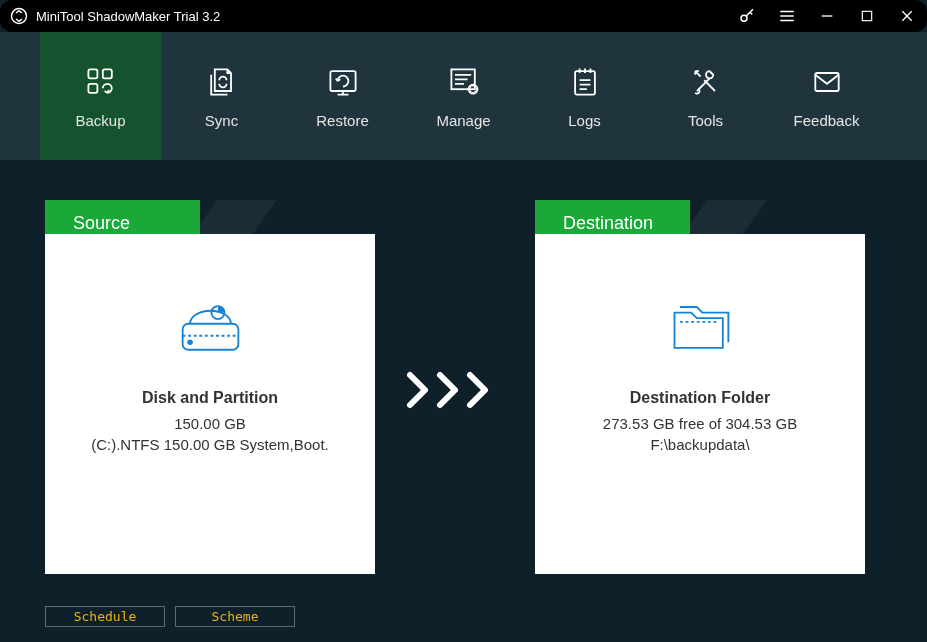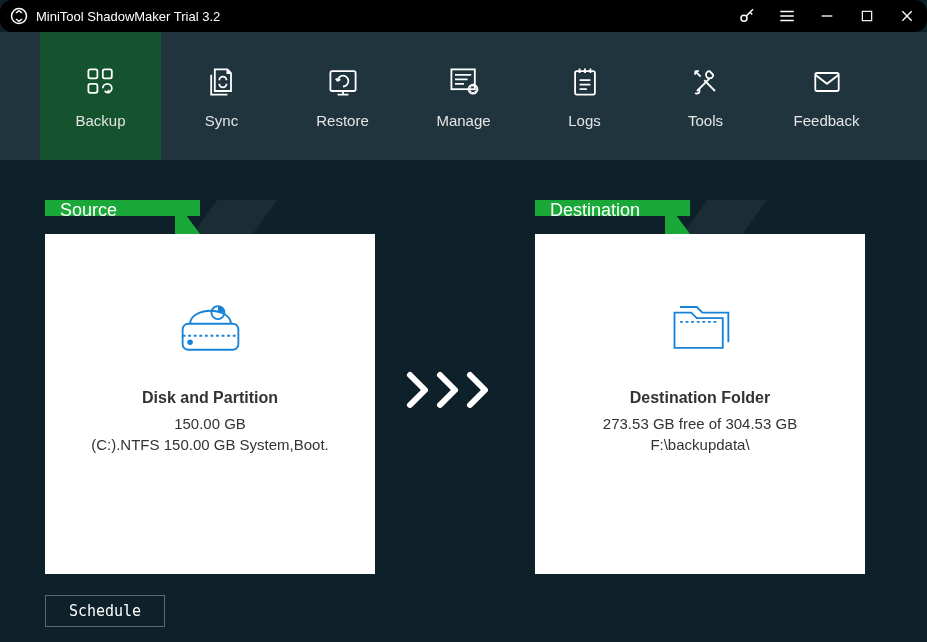--- a/index.html
+++ b/index.html
@@ -50,23 +50,24 @@
 .panel {
   width: 330px;
 }
 .panel-header {
   position: relative;
   height: 34px;
 }
 .panel-tab {
   position: absolute;
   left: 0; top: 0;
-  height: 16px;
-  display: flex;
-  align-items: flex-start;
+  height: 34px;
+  display: flex;
+  align-items: flex-end;
+  padding-left: 13px;
 }
 .panel-tab::before {
   content: "";
   position: absolute;
   left: 0; top: 0; bottom: 0;
   width: 155px;
   background: #1aa838;
   z-index: 1;
 }
 .panel-tab::after {
@@ -119,25 +120,25 @@
 }
 .footer {
   position: absolute;
   bottom: 15px;
   left: 45px; right: 45px;
   display: flex;
   justify-content: space-between;
 }
 .footer-left, .footer-right { display: flex; gap: 10px; }
 .btn {
-  height: 32px;
+  height: 21px;
   border: 1px solid #5a6a72;
   background: transparent;
-  color: #ffffff;
-  font-size: 15px;
+  color: #eab308;
+  font-size: 13px;
   padding: 0 30px;
   cursor: pointer;
   display: flex;
   align-items: center;
   justify-content: center;
   font-family: monospace;
 }
 .btn-wide { width: 120px; padding: 0; }
 .backup-container {
   display: flex;
@@ -308,14 +309,15 @@
       <div class="panel-title">Destination Folder</div>
       <div class="panel-line">273.53 GB free of 304.53 GB</div>
       <div class="panel-line">F:\backupdata\</div>
     </div>
   </div>
 </div>
 
 <div class="footer">
   <div class="footer-left">
     <button class="btn btn-wide">Schedule</button>
+    <button class="btn btn-wide">Scheme</button>
   </div>
 </div>
 
 </body></html>

